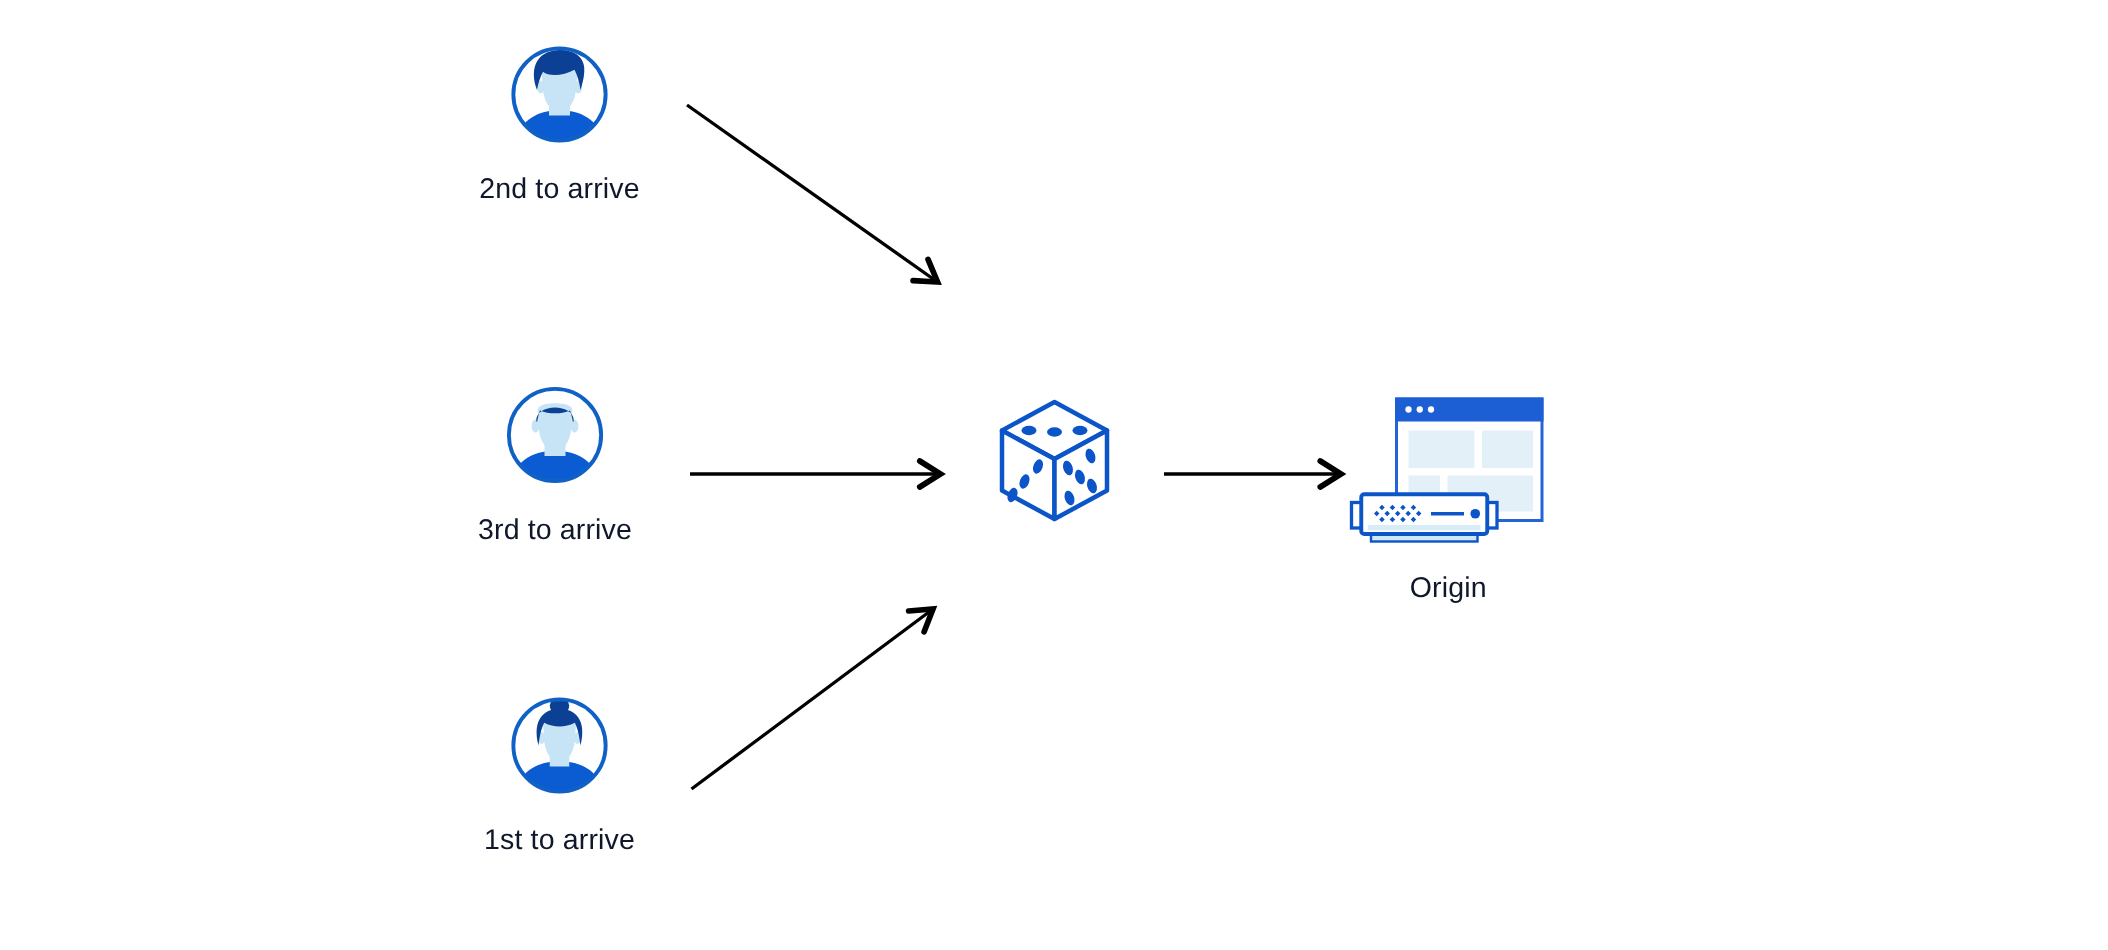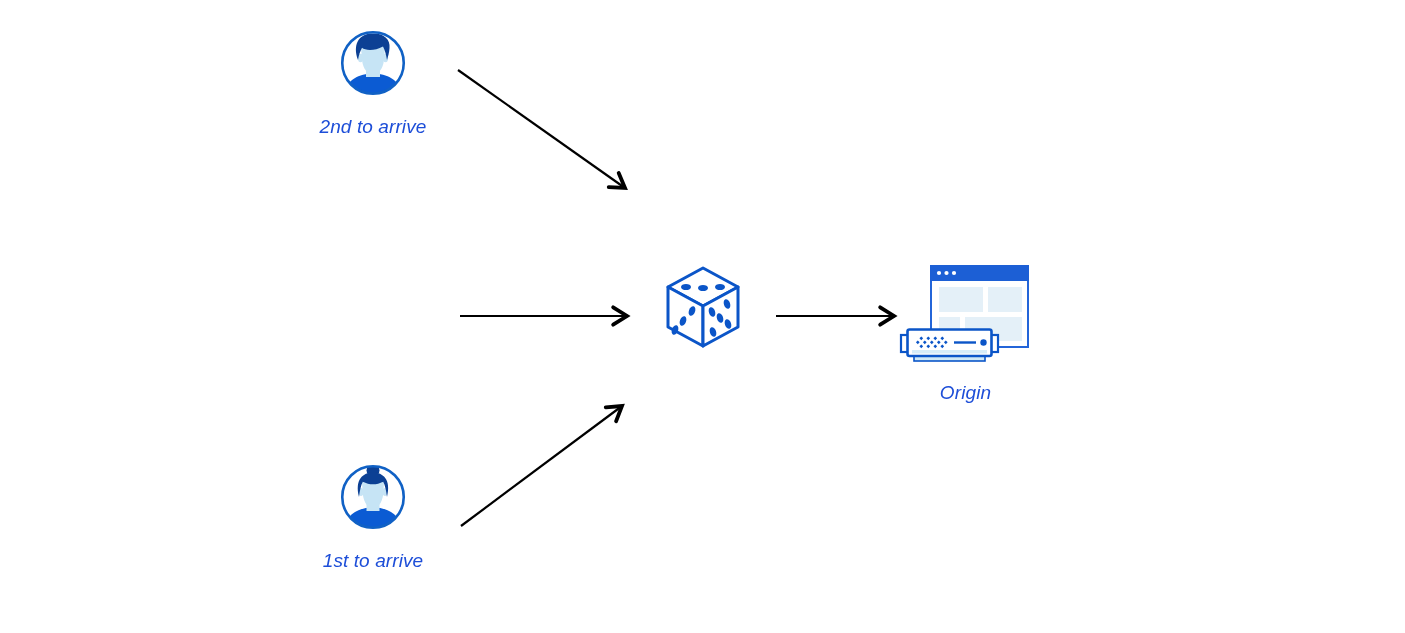--- a/index.html
+++ b/index.html
@@ -9,25 +9,24 @@
     background:#ffffff;
     font-family:"Liberation Sans","DejaVu Sans",sans-serif;
     overflow:hidden;
   }
   .arrow-layer{position:absolute;left:0;top:0;width:1405px;height:633px;pointer-events:none;z-index:1;}
   .node{position:absolute;display:flex;flex-direction:column;align-items:center;z-index:2;}
   .node .label{
     margin-top:17px;
     font-size:19px;
     line-height:23px;
-    color:#1d4ed8;
+    color:#0f172a;
     letter-spacing:.1px;
     white-space:nowrap;
     text-align:center;
-    font-style:italic;
   }
   .origin-node .label{}
 </style>
 </head>
 <body>
 
 <div class="canvas">
 
   <svg class="arrow-layer" viewBox="0 0 1405 633">
     <defs>
@@ -55,20 +54,40 @@
         <ellipse cx="22.5" cy="30" rx="2.6" ry="4.2" fill="#C6E4F5"></ellipse>
         <ellipse cx="47.5" cy="30" rx="2.6" ry="4.2" fill="#C6E4F5"></ellipse>
         <path d="M23 19 C23 13 47 13 47 19 L46 32 C45 41.5 40 46.5 35 46.5 C30 46.5 25 41.5 24 32 Z" fill="#C6E4F5"></path>
         <path d="M20 32 C14.5 17 20.5 6.5 33 5.5 C45.5 4.5 52.5 11 51.5 20 C51.3 24.5 50 28.5 49 32 C48.2 26.5 47 22.5 45 18.5 C37 23 27.5 22.8 24 19.8 C22.2 23.2 20.8 27.3 20 32 Z" fill="#0C4094"></path>
       </g>
       <circle cx="35" cy="35" r="30.75" fill="none" stroke="#1061C5" stroke-width="2.6"></circle>
     </svg>
     <div class="label">2nd to arrive</div>
   </div>
 
+  <div class="node" style="left:305px;top:255px;width:130px;">
+    <svg width="70" height="70" viewBox="0 0 70 70">
+      <defs>
+          <clipPath id="clipB">
+            <circle cx="35" cy="35" r="30.5"></circle>
+          </clipPath>
+        </defs>
+      <circle cx="35" cy="35" r="30.5" fill="#fff"></circle>
+      <g clip-path="url(#clipB)">
+        <path d="M6 70 C6 53 20 45.5 35 45.5 C50 45.5 64 53 64 70 Z" fill="#0B5BD3"></path>
+        <path d="M28 36 h14 v13 h-14 z" fill="#C6E4F5"></path>
+        <ellipse cx="22" cy="29" rx="2.6" ry="4.4" fill="#C6E4F5"></ellipse>
+        <ellipse cx="48" cy="29" rx="2.6" ry="4.4" fill="#C6E4F5"></ellipse>
+        <path d="M23.5 18 C23.5 12.5 46.5 12.5 46.5 18 L45.8 31 C44.8 40.5 40 45.8 35 45.8 C30 45.8 25.2 40.5 24.2 31 Z" fill="#C6E4F5"></path>
+        <path d="M22.5 26 C21.5 13.5 48.5 13.5 47.5 26 L46.8 26 C46.2 22.5 45.8 20.5 45 18.6 C39 21.2 31 21.2 25 18.6 C24.2 20.5 23.8 22.5 23.2 26 Z" fill="#0C4094"></path>
+      </g>
+      <circle cx="35" cy="35" r="30.75" fill="none" stroke="#1061C5" stroke-width="2.6"></circle>
+    </svg>
+    <div class="label">3rd to arrive</div>
+  </div>
 
   <div class="node" style="left:308px;top:462px;width:130px;">
     <svg width="70" height="70" viewBox="0 0 70 70">
       <defs>
           <clipPath id="clipC">
             <circle cx="35" cy="35" r="30.5"></circle>
           </clipPath>
         </defs>
       <circle cx="35" cy="35" r="30.5" fill="#fff"></circle>
       <g clip-path="url(#clipC)">

